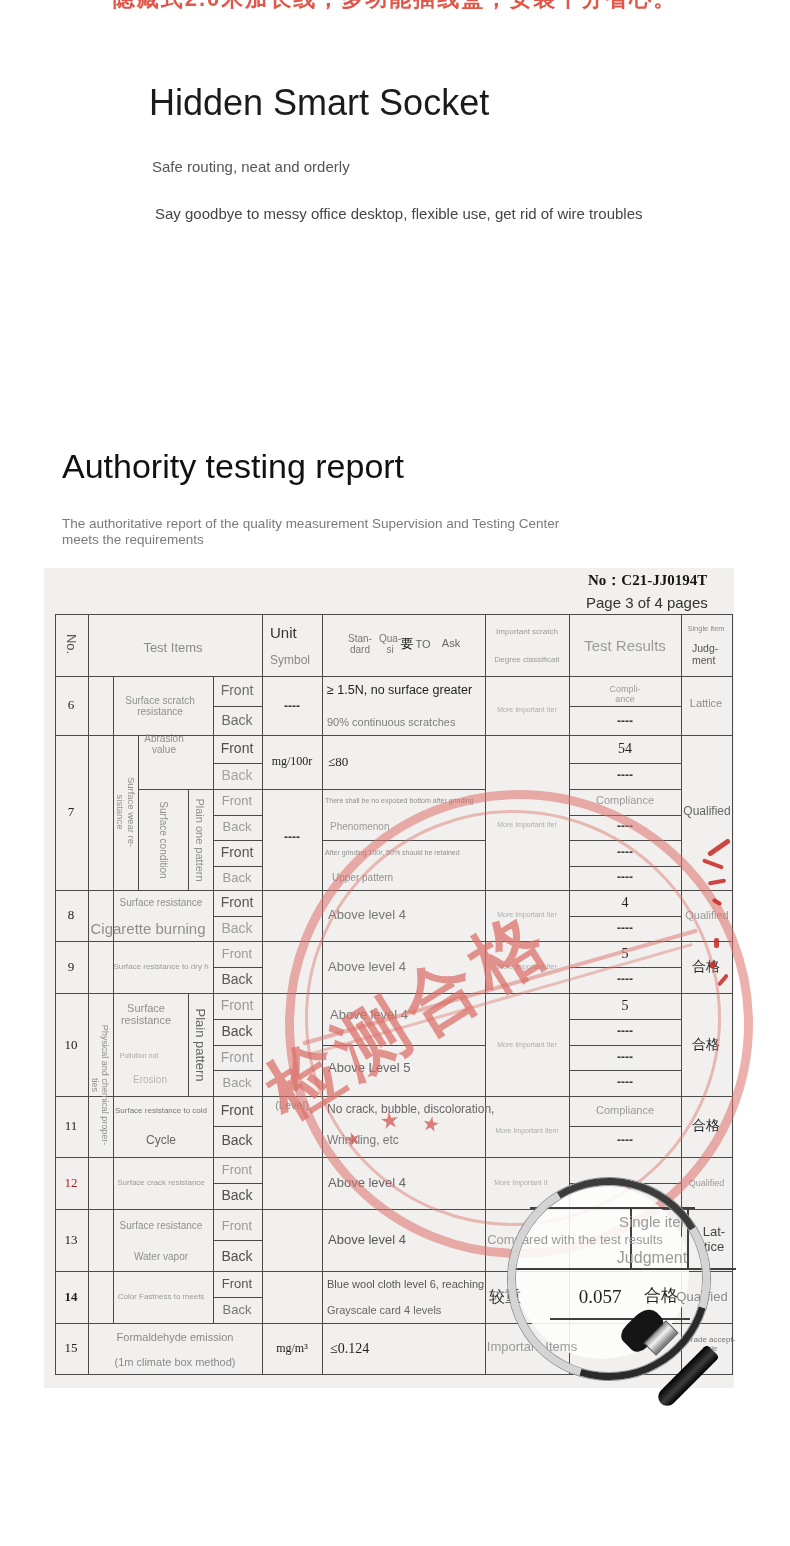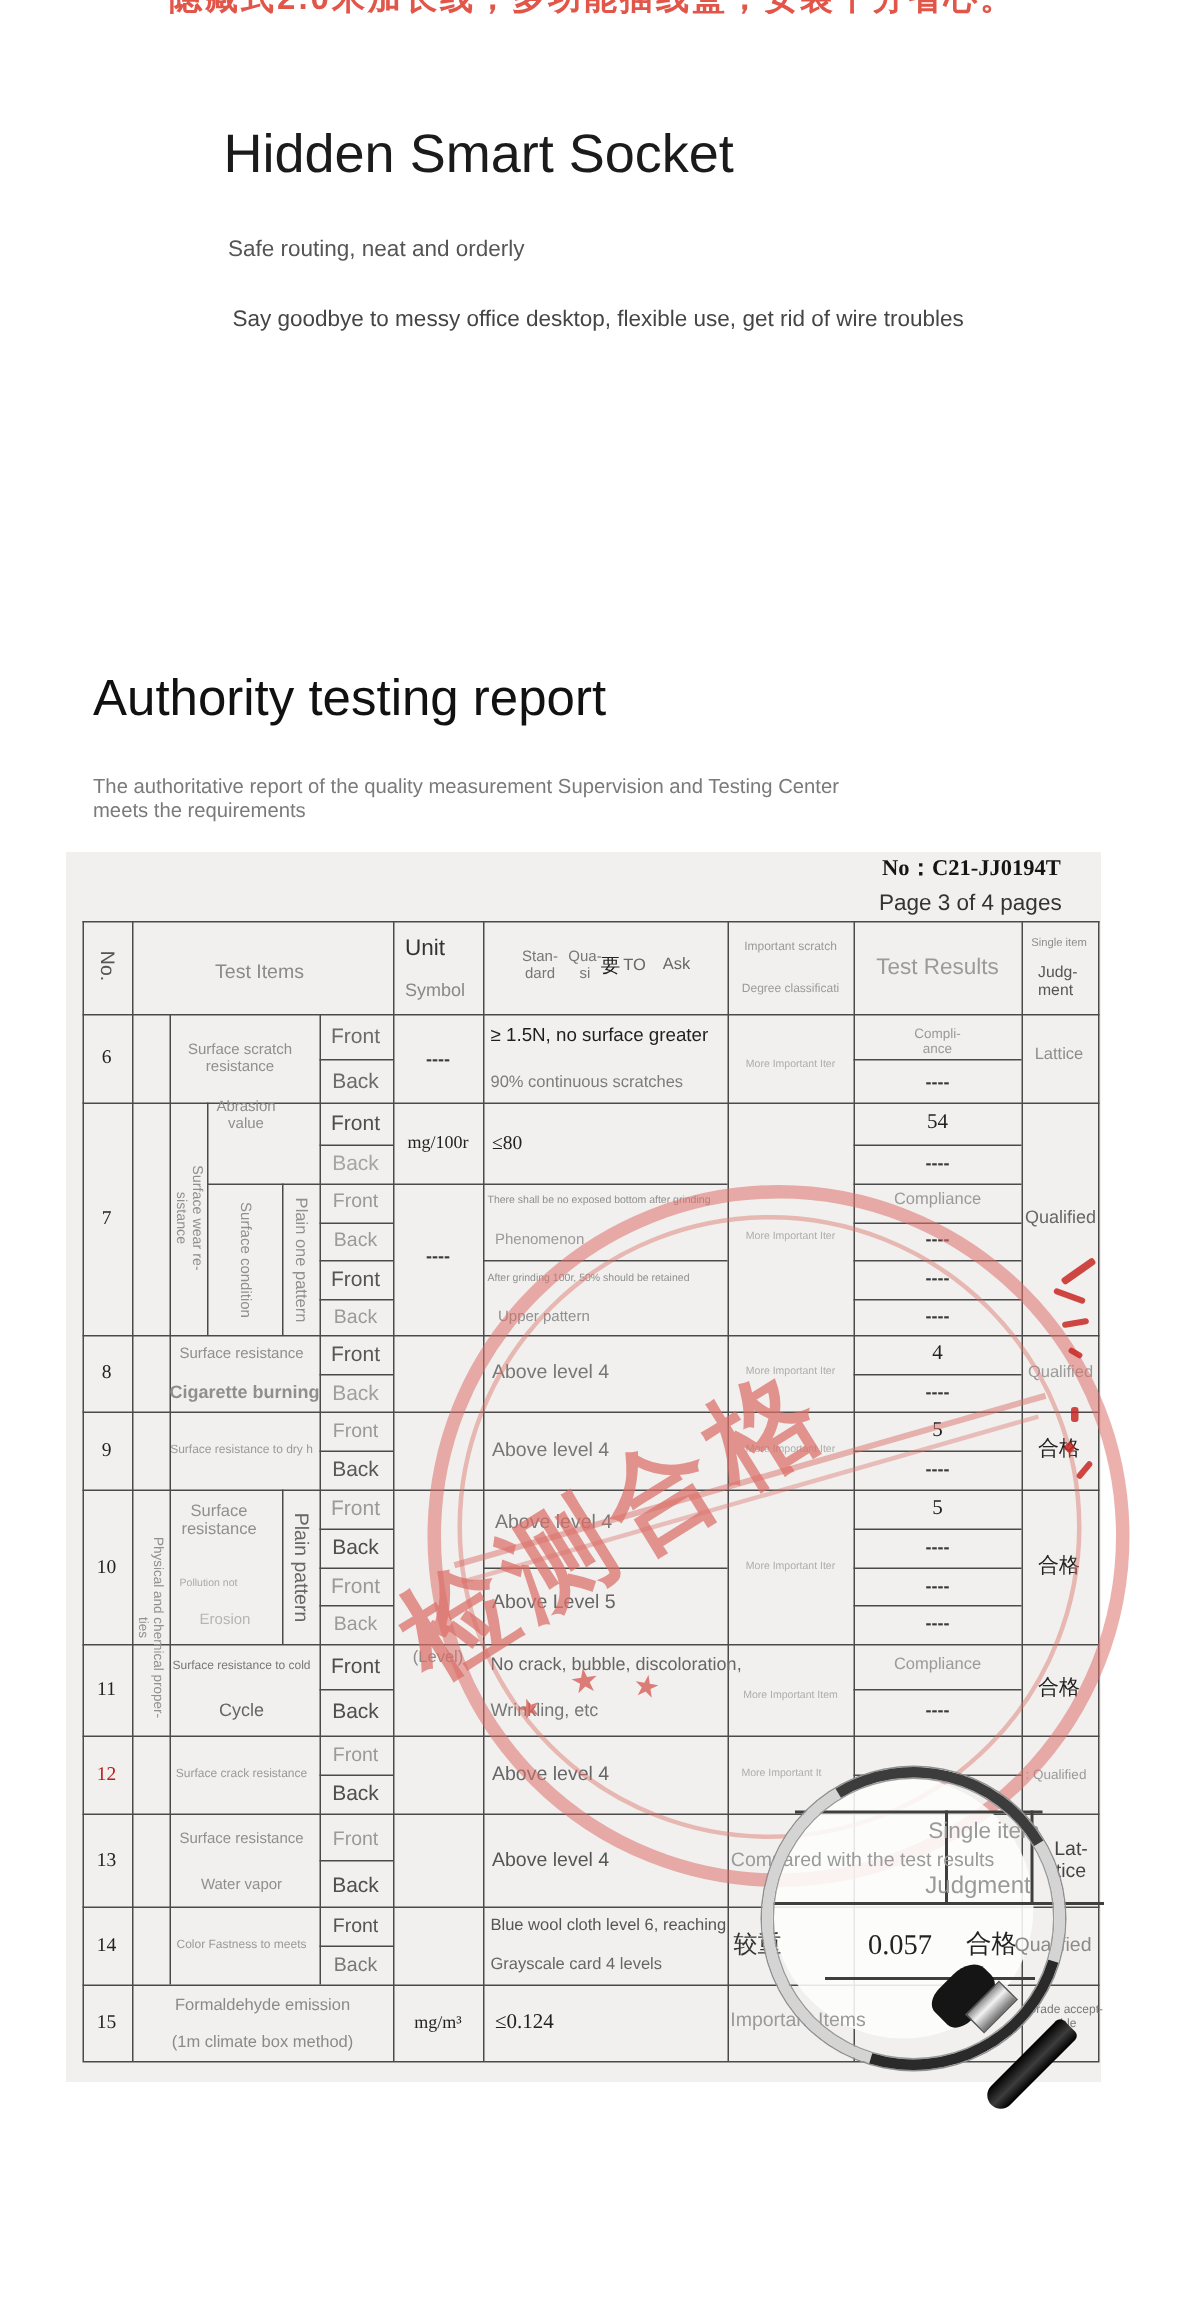--- a/index.html
+++ b/index.html
@@ -118,21 +118,21 @@
 ment</div>
 
   <div class="L sf" style="left:71px;top:705px;font-size:13px;color:#222;">6</div>
   <div class="L sf" style="left:71px;top:812px;font-size:13px;color:#222;">7</div>
   <div class="L sf" style="left:71px;top:915px;font-size:13px;color:#222;">8</div>
   <div class="L sf" style="left:71px;top:967px;font-size:13px;color:#222;">9</div>
   <div class="L sf" style="left:71px;top:1045px;font-size:13px;color:#222;">10</div>
   <div class="L sf" style="left:71px;top:1126px;font-size:13px;color:#222;">11</div>
   <div class="L sf" style="left:71px;top:1183px;font-size:13px;color:#b91c1c;">12</div>
   <div class="L sf" style="left:71px;top:1240px;font-size:13px;color:#222;">13</div>
-  <div class="L sf" style="left:71px;top:1297px;font-size:13px;color:#222;">14</div>
+  <div class="L sf" style="left:71px;top:1297px;font-size:13px;color:#222;font-weight:bold;">14</div>
   <div class="L sf" style="left:71px;top:1348px;font-size:13px;color:#222;">15</div>
 
   <div class="R" style="left:100px;top:1085px;font-size:9px;color:#8f8f8f;">Physical and chemical proper-
 ties</div>
 
   <div class="L" style="left:160px;top:706px;font-size:10px;color:#8f8f8f;">Surface scratch
 resistance</div>
   <div class="L" style="left:237px;top:691px;font-size:14px;color:#6b6b6b;">Front</div>
   <div class="L" style="left:237px;top:721px;font-size:14px;color:#6b6b6b;">Back</div>
   <div class="L" style="left:292px;top:707px;font-size:12px;font-weight:bold;color:#3a3a3a;">----</div>
@@ -166,21 +166,21 @@
   <div class="L" style="left:527px;top:825px;font-size:7px;color:#adadad;">More Important Iter</div>
   <div class="L sf" style="left:625px;top:749px;font-size:14px;color:#222;">54</div>
   <div class="L" style="left:625px;top:776px;font-size:12px;font-weight:bold;color:#3a3a3a;">----</div>
   <div class="L" style="left:625px;top:800px;font-size:11px;color:#9a9a9a;">Compliance</div>
   <div class="L" style="left:625px;top:827px;font-size:12px;font-weight:bold;color:#3a3a3a;">----</div>
   <div class="L" style="left:625px;top:853px;font-size:12px;font-weight:bold;color:#3a3a3a;">----</div>
   <div class="L" style="left:625px;top:878px;font-size:12px;font-weight:bold;color:#3a3a3a;">----</div>
   <div class="L" style="left:707px;top:812px;font-size:12px;color:#666;">Qualified</div>
 
   <div class="L" style="left:161px;top:903px;font-size:10px;color:#8f8f8f;">Surface resistance</div>
-  <div class="L" style="left:163px;top:929px;font-size:12px;color:#8f8f8f;font-weight:bold;">Cigarette burning</div>
+  <div class="L" style="left:148px;top:929px;font-size:15px;color:#8f8f8f;">Cigarette burning</div>
   <div class="L" style="left:237px;top:903px;font-size:14px;color:#585858;">Front</div>
   <div class="L" style="left:237px;top:929px;font-size:14px;color:#a0a0a0;">Back</div>
   <div class="Ll" style="left:328px;top:915px;font-size:13px;color:#777;">Above level 4</div>
   <div class="L" style="left:527px;top:915px;font-size:7px;color:#adadad;">More Important Iter</div>
   <div class="L sf" style="left:625px;top:903px;font-size:14px;color:#222;">4</div>
   <div class="L" style="left:625px;top:929px;font-size:12px;font-weight:bold;color:#3a3a3a;">----</div>
   <div class="L" style="left:707px;top:915px;font-size:11px;color:#9a9a9a;">Qualified</div>
 
   <div class="L" style="left:161px;top:967px;font-size:8px;color:#9a9a9a;">Surface resistance to dry h</div>
   <div class="L" style="left:237px;top:954px;font-size:13px;color:#9a9a9a;">Front</div>

